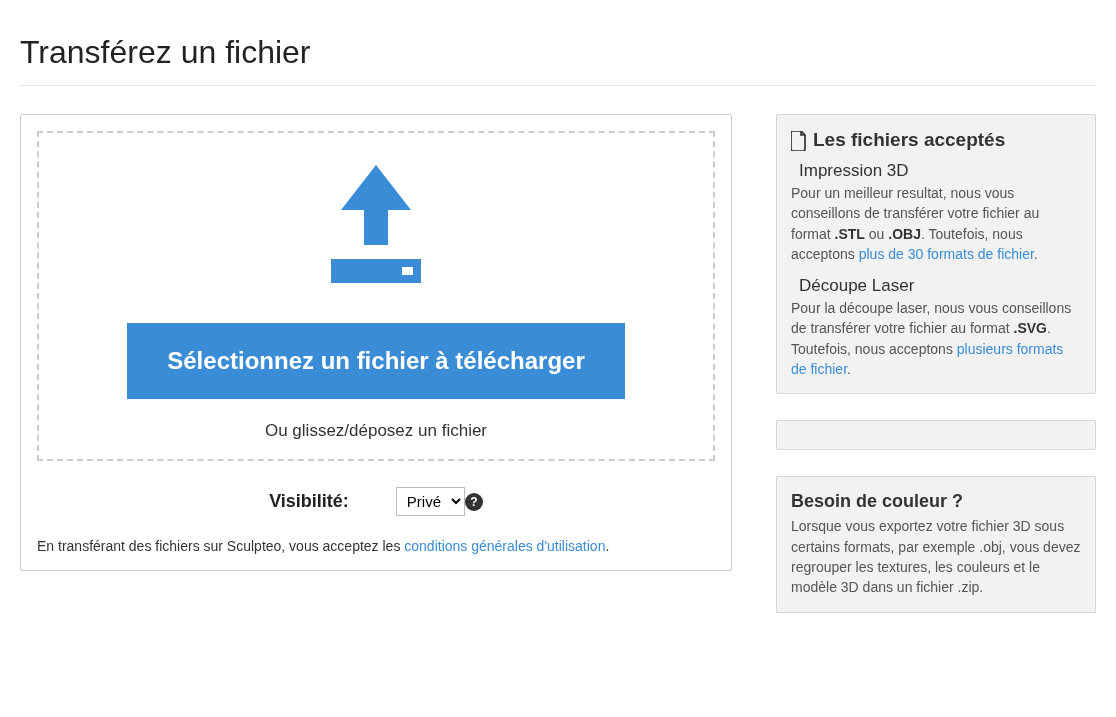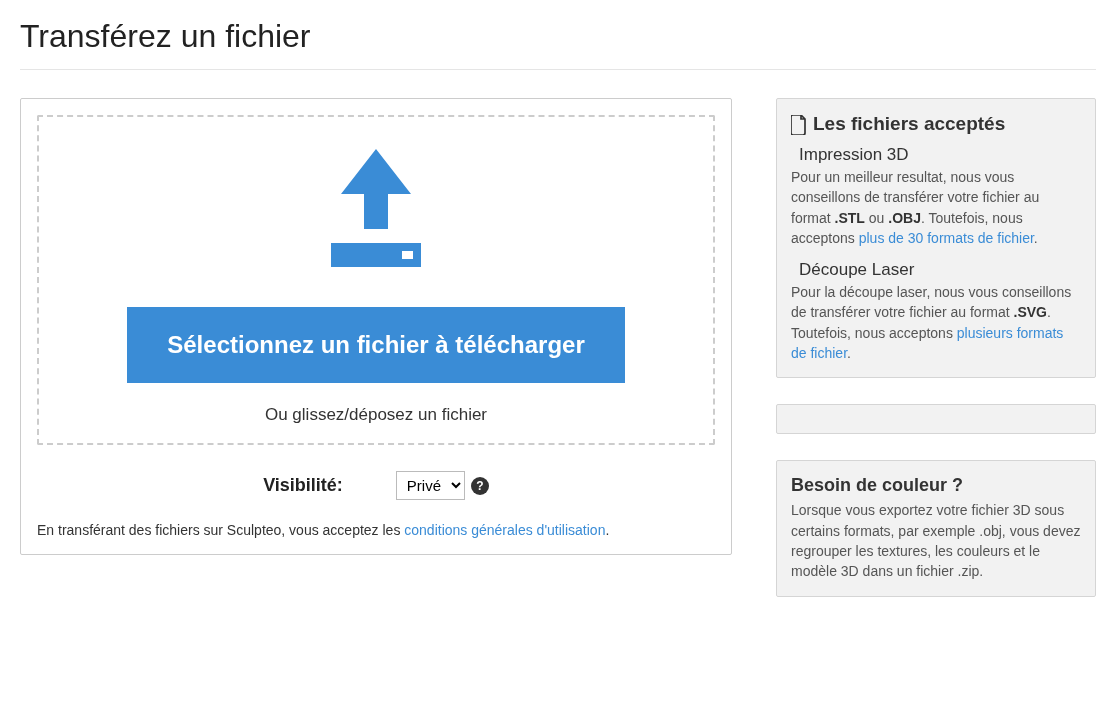--- a/index.html
+++ b/index.html
@@ -10,21 +10,21 @@
     body {
       font-family: Arial, Helvetica, sans-serif;
       background: #fff;
       color: #333;
       padding: 0 20px;
     }
     .page-title {
       font-size: 32px;
       font-weight: 400;
       color: #222;
-      padding: 18px 0 14px 0;
+      padding: 34px 0 14px 0;
       border-bottom: 1px solid #e5e5e5;
       margin-bottom: 28px;
     }
     .container {
       display: flex;
       gap: 44px;
       align-items: flex-start;
     }
     .left-panel {
       flex: 1;
@@ -64,21 +64,20 @@
     }
     .options-row {
       display: flex;
       justify-content: space-around;
       align-items: center;
       padding: 4px 40px 22px 40px;
     }
     .opt-group {
       display: flex;
       align-items: center;
-      gap: 6px;
       justify-content: flex-end;
     }
     .opt-label {
       font-size: 18px;
       font-weight: bold;
       color: #222;
     }
     .opt-select {
       font-size: 15px;
       padding: 4px 6px;

